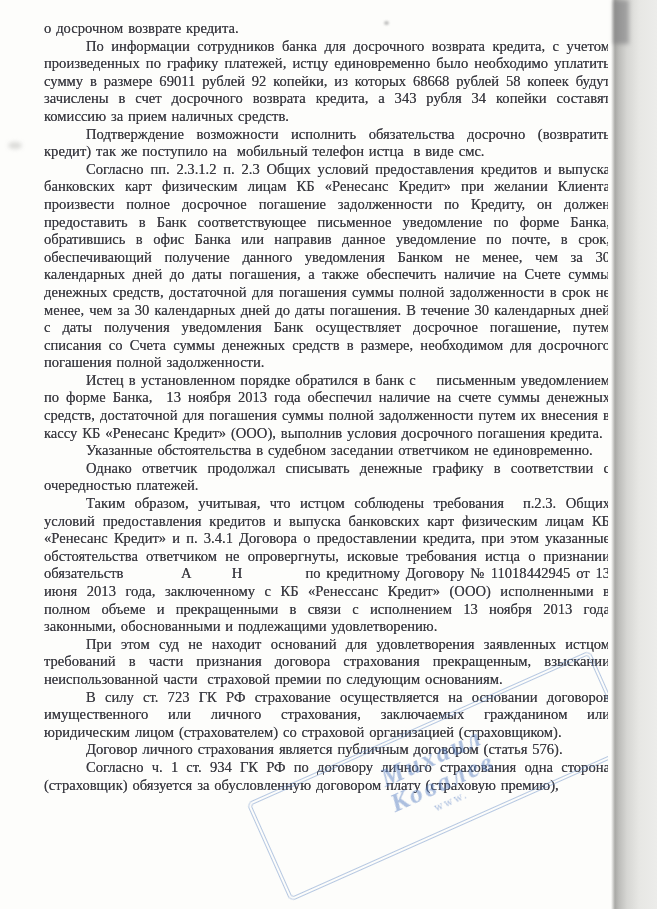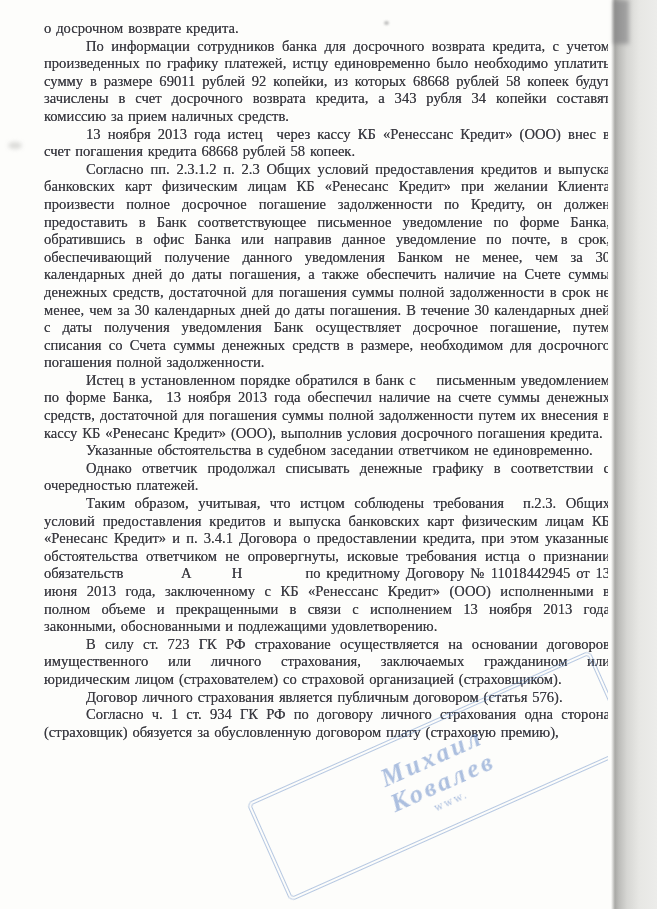--- a/index.html
+++ b/index.html
@@ -87,33 +87,34 @@
 <body>
 
 <div class="page">
 
   <div class="content">
 
       <p class="no-indent">о досрочном возврате кредита.</p>
 
       <p>По информации сотрудников банка для досрочного возврата кредита, с учетом произведенных по графику платежей, истцу единовременно было необходимо уплатить сумму в размере 69011 рублей 92 копейки, из которых 68668 рублей 58 копеек будут зачислены в счет досрочного возврата кредита, а 343 рубля 34 копейки составят комиссию за прием наличных средств.</p>
 
+      <p>Подтверждение возможности исполнить обязательства досрочно (возвратить кредит) так же поступило на&nbsp; мобильный телефон истца&nbsp; в виде смс.</p>
 
-      <p>13 ноября 2013 года истец&nbsp; через кассу КБ «Ренессанс Кредит» (ООО) внес в счет погашения кредита 68668 рублей 58 копеек.</p>
 
       <p>Согласно пп. 2.3.1.2 п. 2.3 Общих условий предоставления кредитов и выпуска банковских карт физическим лицам КБ «Ренесанс Кредит» при желании Клиента произвести полное досрочное погашение задолженности по Кредиту, он должен предоставить в Банк соответствующее письменное уведомление по форме Банка, обратившись в офис Банка или направив данное уведомление по почте, в срок, обеспечивающий получение данного уведомления Банком не менее, чем за 30 календарных дней до даты погашения, а также обеспечить наличие на Счете суммы денежных средств, достаточной для погашения суммы полной задолженности в срок не менее, чем за 30 календарных дней до даты погашения. В течение 30 календарных дней с даты получения уведомления Банк осуществляет досрочное погашение, путем списания со Счета суммы денежных средств в размере, необходимом для досрочного погашения полной задолженности.</p>
 
       <p>Истец в установленном порядке обратился в банк с&nbsp;&nbsp;&nbsp; письменным уведомлением по форме Банка,&nbsp; 13 ноября 2013 года обеспечил наличие на счете суммы денежных средств, достаточной для погашения суммы полной задолженности путем их внесения в кассу КБ «Ренесанс Кредит» (ООО), выполнив условия досрочного погашения кредита.</p>
 
       <p>Указанные обстоятельства в судебном заседании ответчиком не единовременно.</p>
 
       <p>Однако ответчик продолжал списывать денежные графику в соответствии с очередностью платежей.</p>
 
       <p>Таким образом, учитывая, что истцом соблюдены требования&nbsp; п.2.3. Общих условий предоставления кредитов и выпуска банковских карт физическим лицам КБ «Ренесанс Кредит» и п. 3.4.1 Договора о предоставлении кредита, при этом указанные обстоятельства ответчиком не опровергнуты, исковые требования истца о признании обязательств &nbsp;&nbsp;&nbsp;&nbsp;&nbsp;&nbsp;&nbsp;&nbsp; А &nbsp;&nbsp;&nbsp;&nbsp;&nbsp; Н &nbsp;&nbsp;&nbsp;&nbsp;&nbsp;&nbsp;&nbsp;&nbsp;&nbsp; по кредитному Договору № 11018442945 от 13 июня 2013 года, заключенному с КБ «Ренессанс Кредит» (ООО) исполненными в полном объеме и прекращенными в связи с исполнением 13 ноября 2013 года законными, обоснованными и подлежащими удовлетворению.</p>
 
+      <p>При этом суд не находит оснований для удовлетворения заявленных истцом требований в части признания договора страхования прекращенным, взыскании неиспользованной части&nbsp; страховой премии по следующим основаниям.</p>
 
       <p>В силу ст. 723 ГК РФ страхование осуществляется на основании договоров имущественного или личного страхования, заключаемых гражданином или юридическим лицом (страхователем) со страховой организацией (страховщиком).</p>
 
       <p>Договор личного страхования является публичным договором (статья 576).</p>
 
       <p>Согласно ч. 1 ст. 934 ГК РФ по договору личного страхования одна сторона (страховщик) обязуется за обусловленную договором плату (страховую премию),</p>
     </div>
 
   <div class="watermark">
     <div class="wm-big">Михаил</div>

